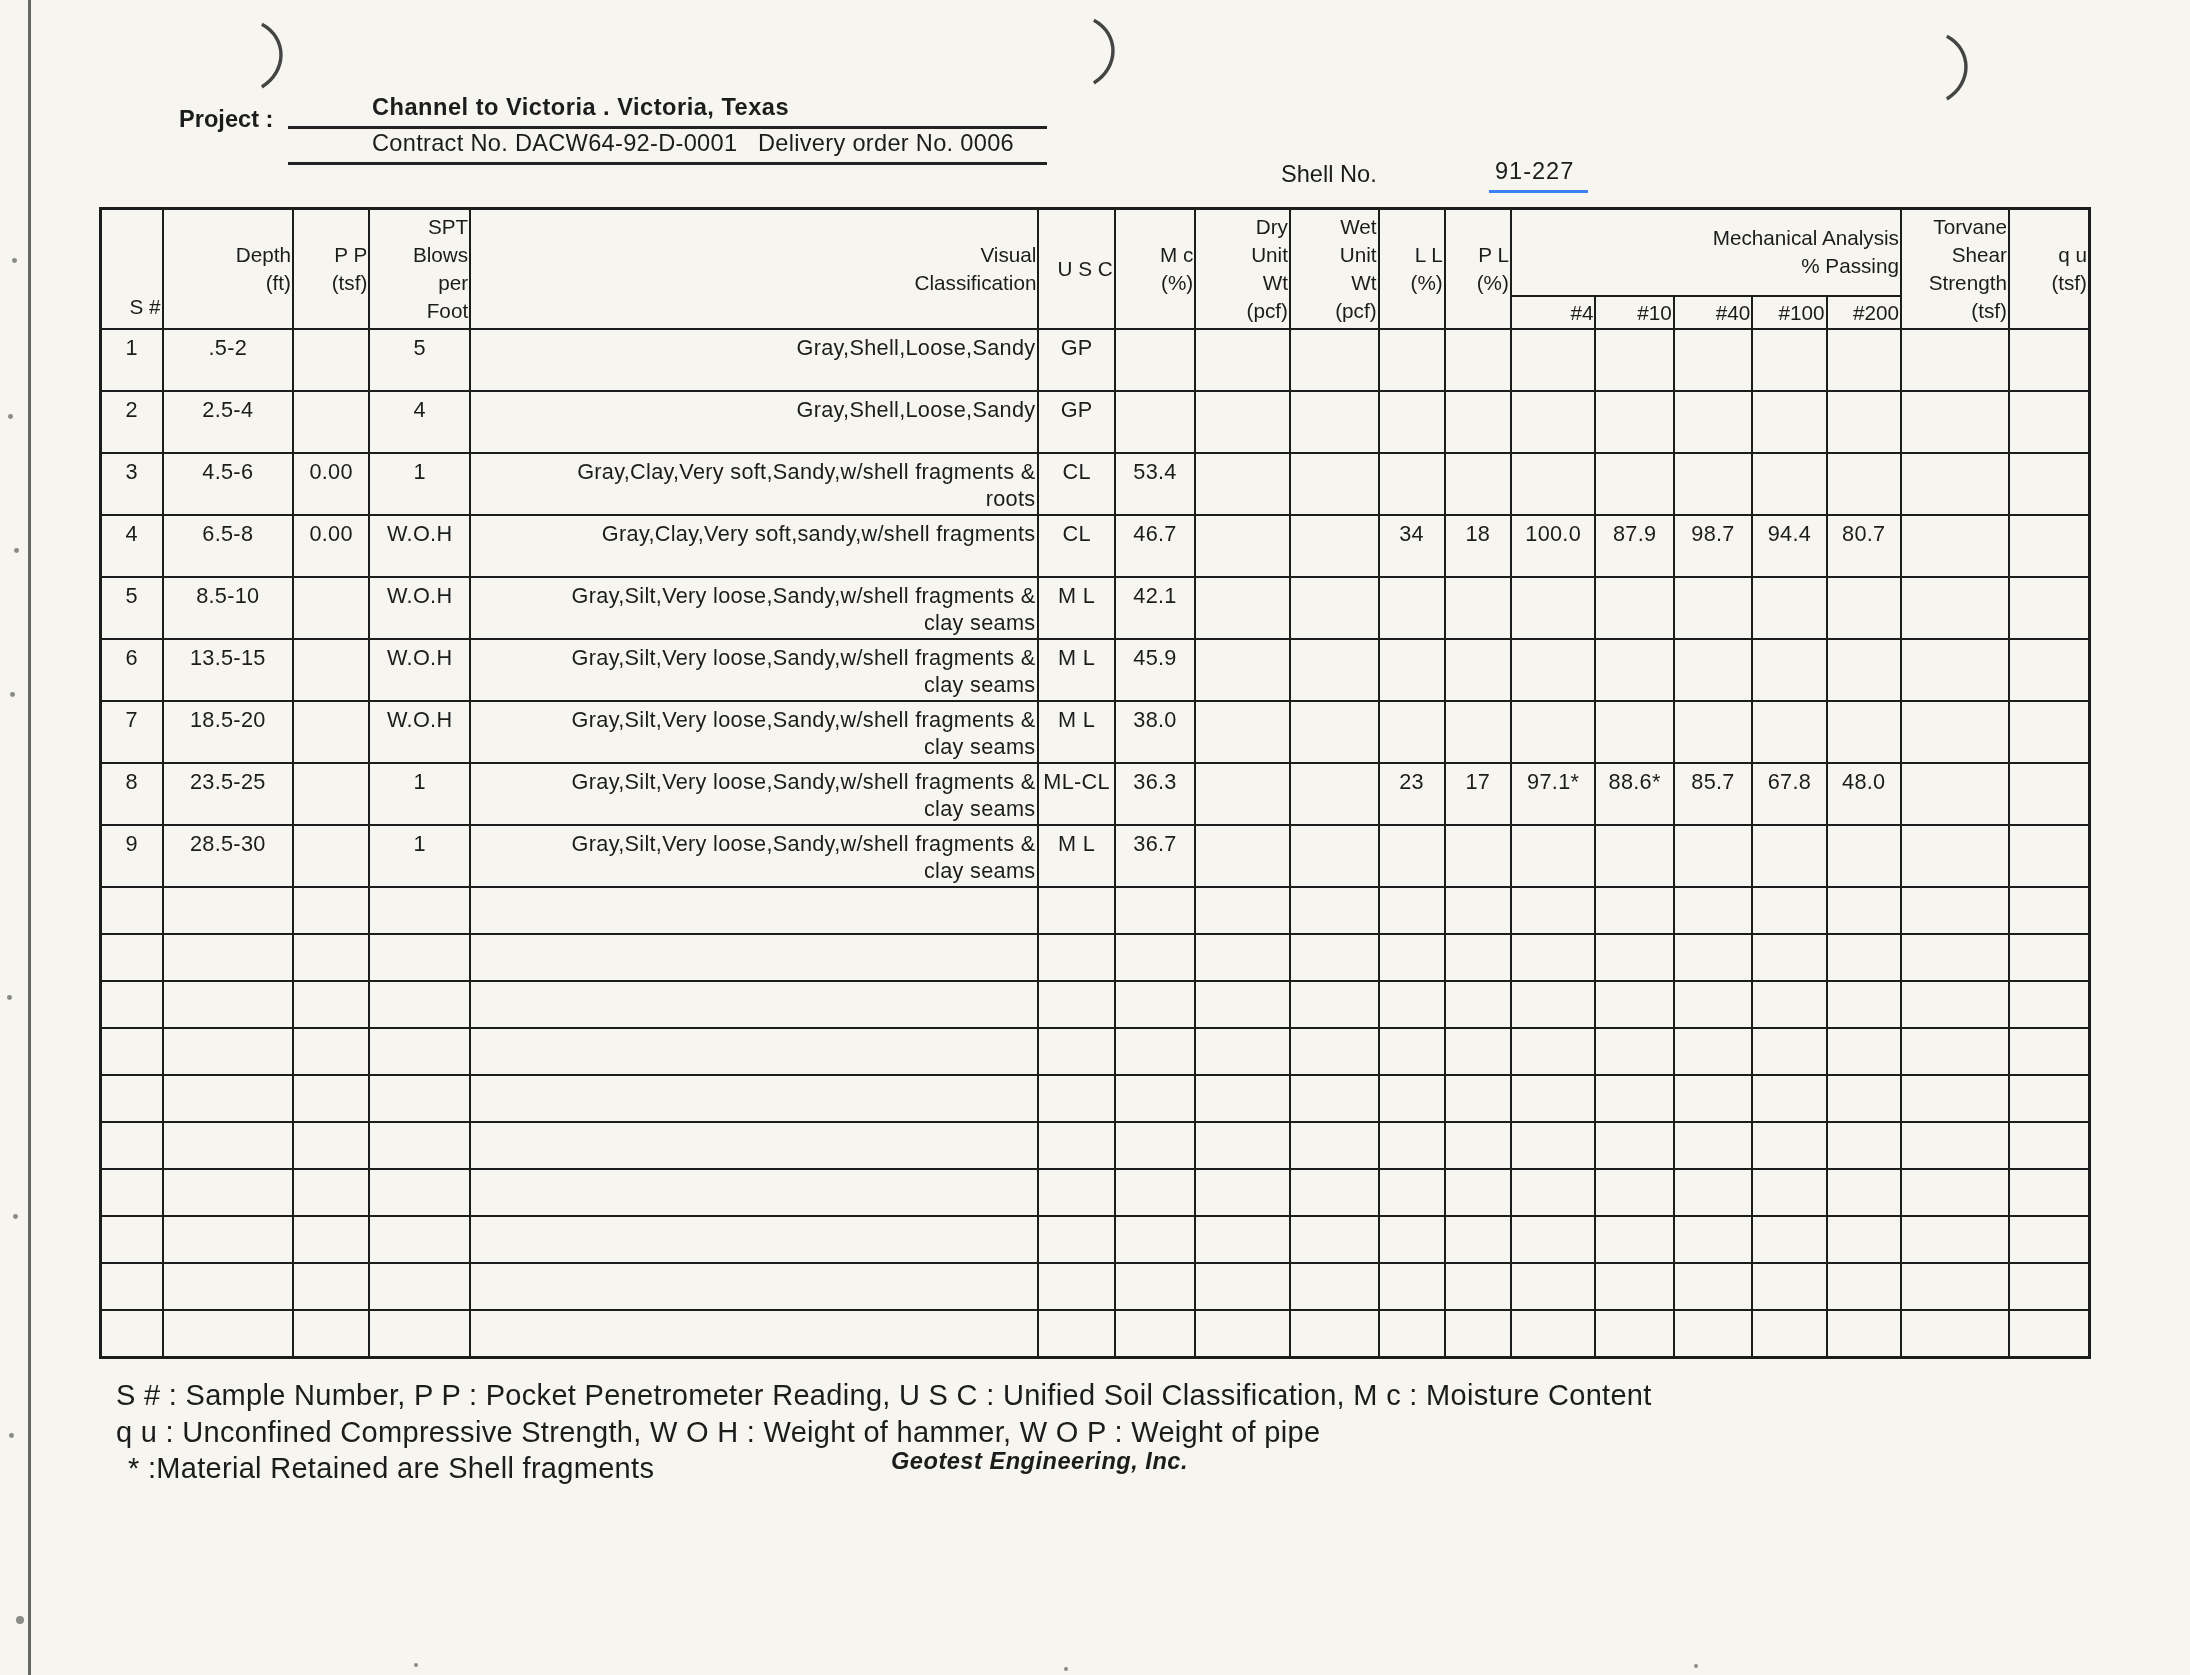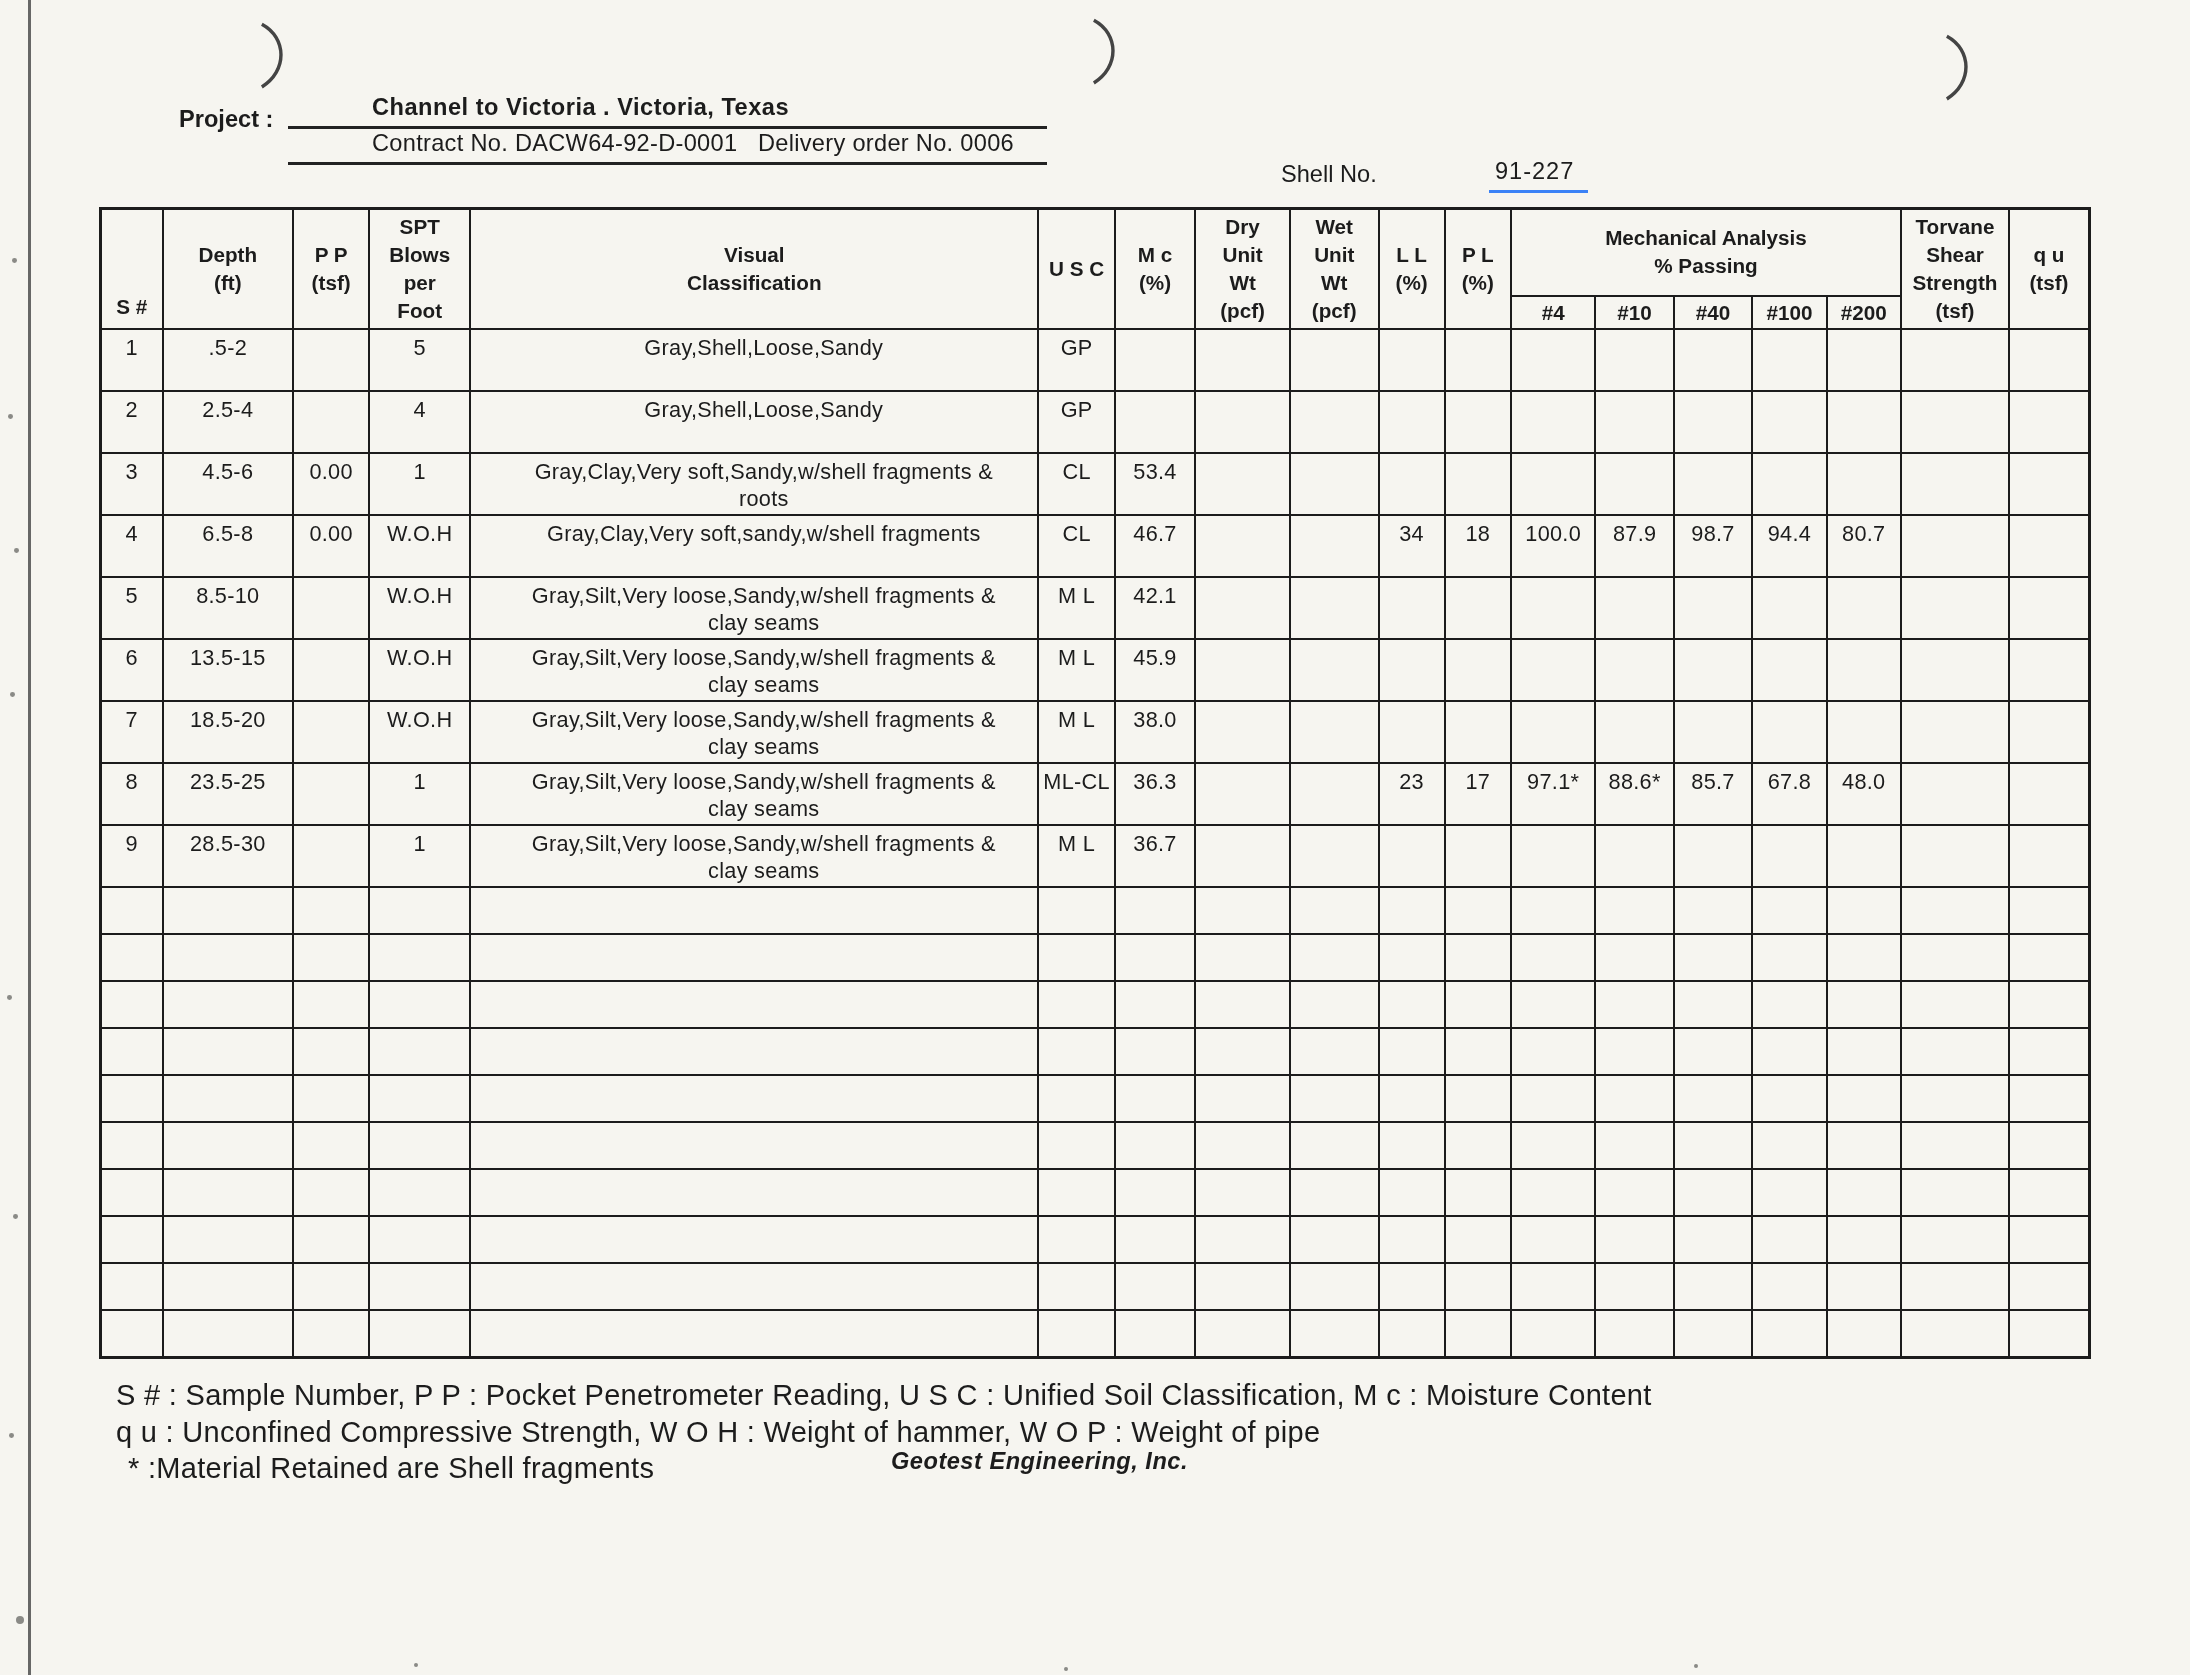--- a/index.html
+++ b/index.html
@@ -26,30 +26,30 @@
   .rule-2 { left:288px; top:162px; width:759px; border-bottom:3.9px solid #222; }
   .doc-title { left:1111px; top:92px; font-size:24.6px; font-weight:bold; letter-spacing:1.2px; }
   .boring-label { left:1281px; top:161px; font-size:23.6px; }
   .boring-no { left:1489px; top:158px; font-size:23.6px; letter-spacing:1px; border-bottom:3px solid #3b82f6; padding:0 13.8px 4.9px 5.9px; }
 
   
   .table-wrap { left:99px; top:207px; width:1992px; }
   table { width:1992px; border-collapse:collapse; table-layout:fixed; border:3.9px solid #1c1c1c; }
   th,td { border:2px solid #1c1c1c; overflow:hidden; }
   th {
-    font-size:20.7px; font-weight:bold; text-align:center;
+    font-size:20.7px; font-weight:normal; text-align:right;
     vertical-align:middle; white-space:pre-line; line-height:1.35; padding:2px 1px;margin-top:16px;
   }
   th.vb { vertical-align:bottom; padding-bottom:7.9px; }
   tr.h1 { height:87px; } tr.h2 { height:33px; }
   td {
     font-size:21.7px; text-align:center; vertical-align:top;
     padding:4.9px 2px 0 2px; line-height:1.22; white-space:pre-line; letter-spacing:0.3px;
   }
-  td.visual-cell { text-align:center; padding-left:21px; }
+  td.visual-cell { text-align:right; padding-left:21px; }
   tr.data-row { height:62px; }
   tr.empty-row { height:47px; }
 
   
   .fn { font-size:29px; letter-spacing:0.3px; }
   .fn1 { left:116px; top:1379px; }
   .fn2 { left:116px; top:1416px; }
   .fn3 { left:128px; top:1452px; }
   .company { left:891px; top:1448px; font-size:23.6px; font-weight:bold; font-style:italic; letter-spacing:0.5px; }
 </style>

